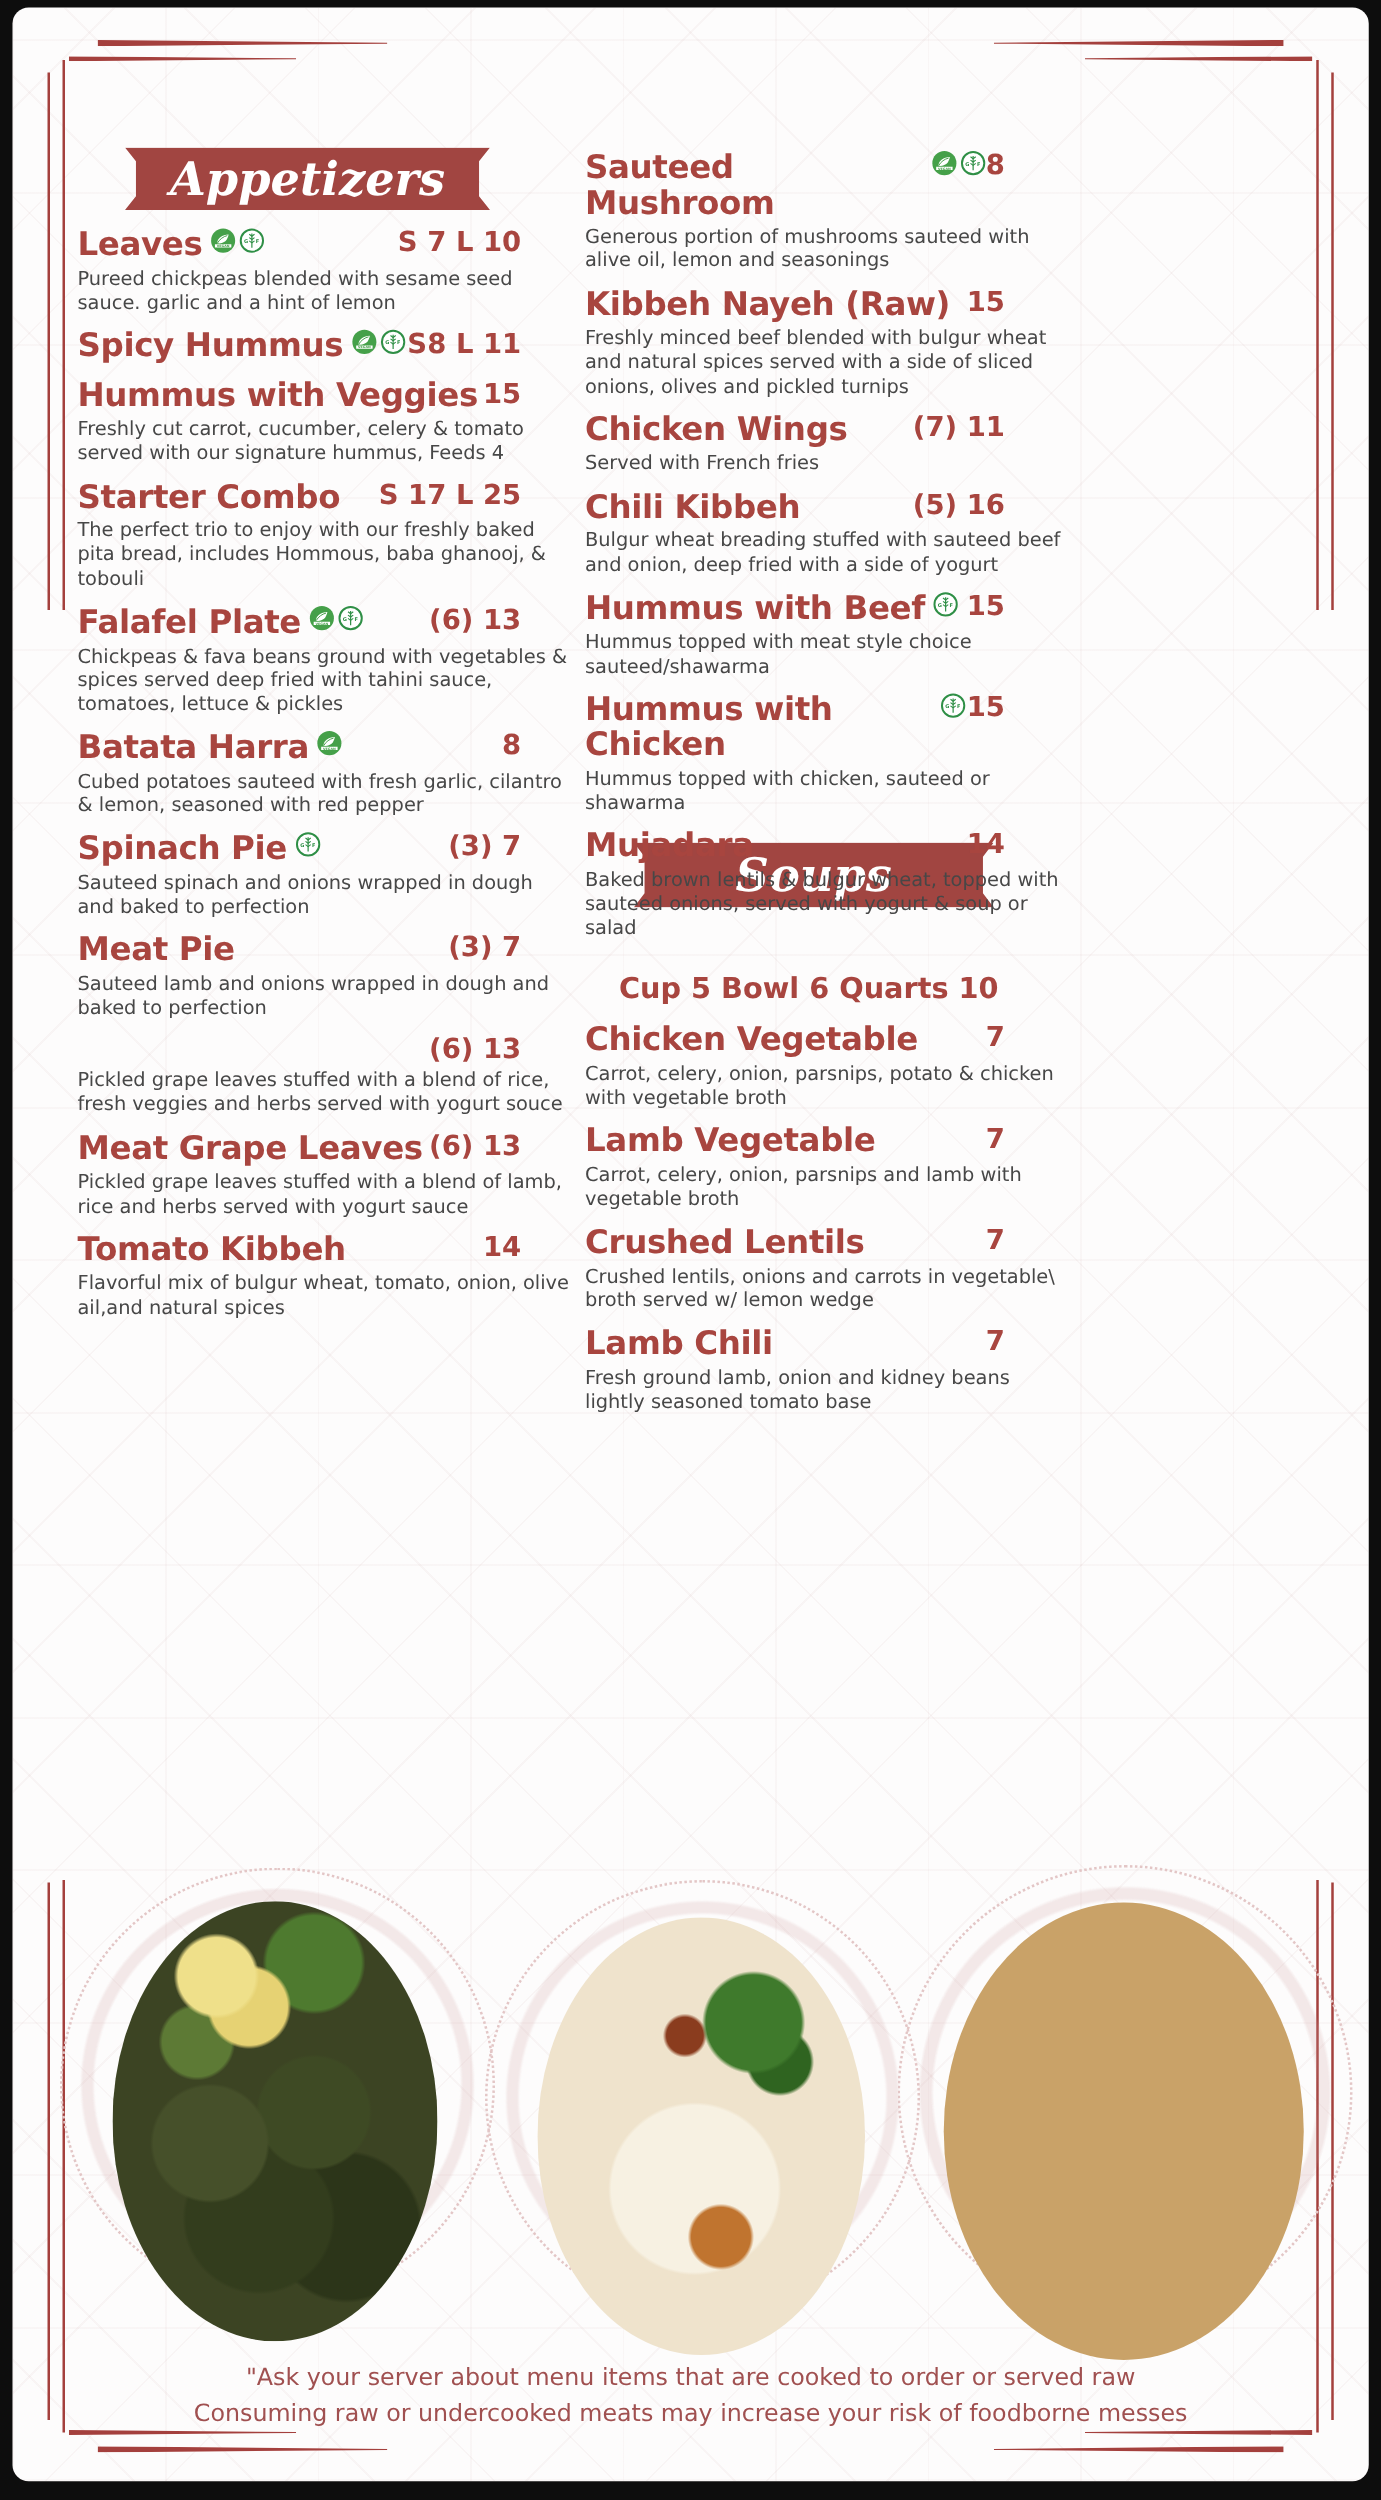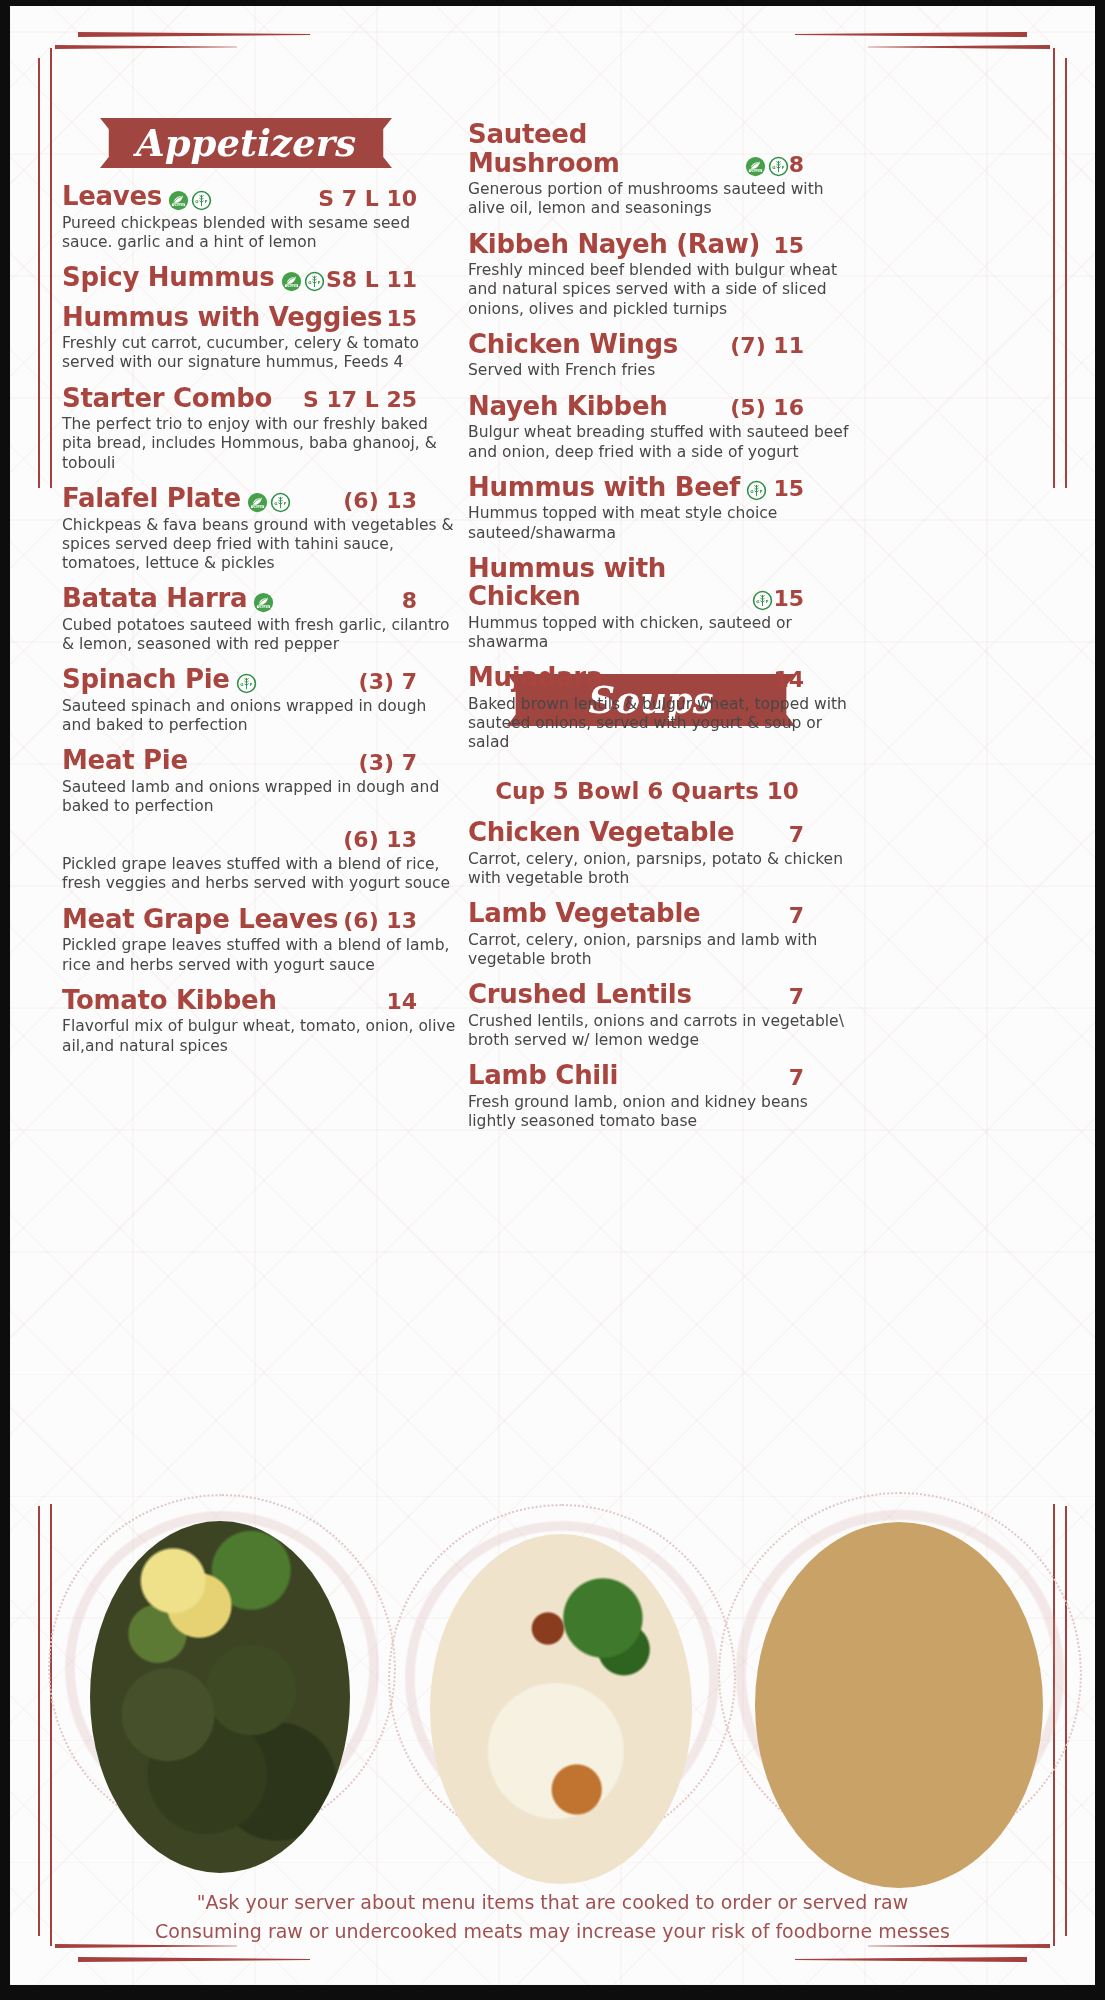--- a/index.html
+++ b/index.html
@@ -2,21 +2,21 @@
 <html><head>
 <meta charset="utf-8">
 <style>
   html,body{margin:0;padding:0;}
   body{
     width:1105px;height:2000px;position:relative;background:#0d0d0d;
     font-family:"DejaVu Sans","Liberation Sans",sans-serif;overflow:hidden;
   }
   .page{
     position:absolute;left:10px;top:6px;width:1085px;height:1979px;
-    background:#fdfcfc;overflow:hidden;
+    background:#fdfcfc;overflow:hidden;border-radius:13px;
   }
   .pattern{
     position:absolute;inset:0;pointer-events:none;
     background:
       repeating-linear-gradient(45deg, rgba(178,126,126,.06) 0 1.5px, transparent 1.5px 68px),
       repeating-linear-gradient(-45deg, rgba(178,126,126,.06) 0 1.5px, transparent 1.5px 68px),
       repeating-linear-gradient(90deg, rgba(178,126,126,.05) 0 1.5px, transparent 1.5px 122px),
       repeating-linear-gradient(0deg, rgba(178,126,126,.05) 0 1.5px, transparent 1.5px 122px);
   }
   
@@ -27,21 +27,21 @@
   .banner{
     position:absolute;background:#A14541;color:#fff;
     display:flex;align-items:center;justify-content:center;
     clip-path:polygon(0 0,100% 0,97% 22%,97% 78%,100% 100%,0 100%,3% 78%,3% 22%);
     font-family:"DejaVu Serif","Liberation Serif",serif;
     font-style:italic;font-weight:700;
   }
   
   .col{position:absolute;}
   .item{margin-bottom:11px;}
-  .item .row{display:flex;align-items:flex-end;}
+  .item .row{display:flex;align-items:flex-start;}
   .iname{font-size:26px;font-weight:bold;color:#A8453F;letter-spacing:-.3px;line-height:1.1;}
   .icons{display:flex;align-items:center;margin-left:6px;gap:2px;}
   .dicon{width:21px;height:21px;display:block;}
   .price{margin-left:auto;font-size:22px;font-weight:bold;color:#A8453F;white-space:nowrap;}
   .desc{font-size:15.5px;line-height:1.24;color:#474747;margin-top:3px;}
   #col-left .row{padding-right:42px;}
   #col-right .row{padding-right:52px;}
   #col-soups .row{padding-right:52px;}
   .sizes-line{
     text-align:center;font-size:23px;font-weight:bold;color:#A8453F;
@@ -309,21 +309,21 @@
       </div>
       <div class="item">
         <div class="row">
           <span class="iname">Chicken Wings</span>
           <span class="price">(7) 11</span>
         </div>
         <div class="desc">Served with French fries</div>
       </div>
       <div class="item">
         <div class="row">
-          <span class="iname">Nayeh Kibbeh</span>
+          <span class="iname">Chili Kibbeh</span>
           <span class="price">(5) 16</span>
         </div>
         <div class="desc">Bulgur wheat breading stuffed with sauteed beef and onion, deep fried with a side of yogurt</div>
       </div>
       <div class="item">
         <div class="row">
           <span class="iname">Hummus with Beef</span>
           <span class="icons">
             <svg class="dicon" viewBox="0 0 24 24">
               <circle cx="12" cy="12" r="10.2" fill="#fff" stroke="#2F8F46" stroke-width="1.8"></circle>

